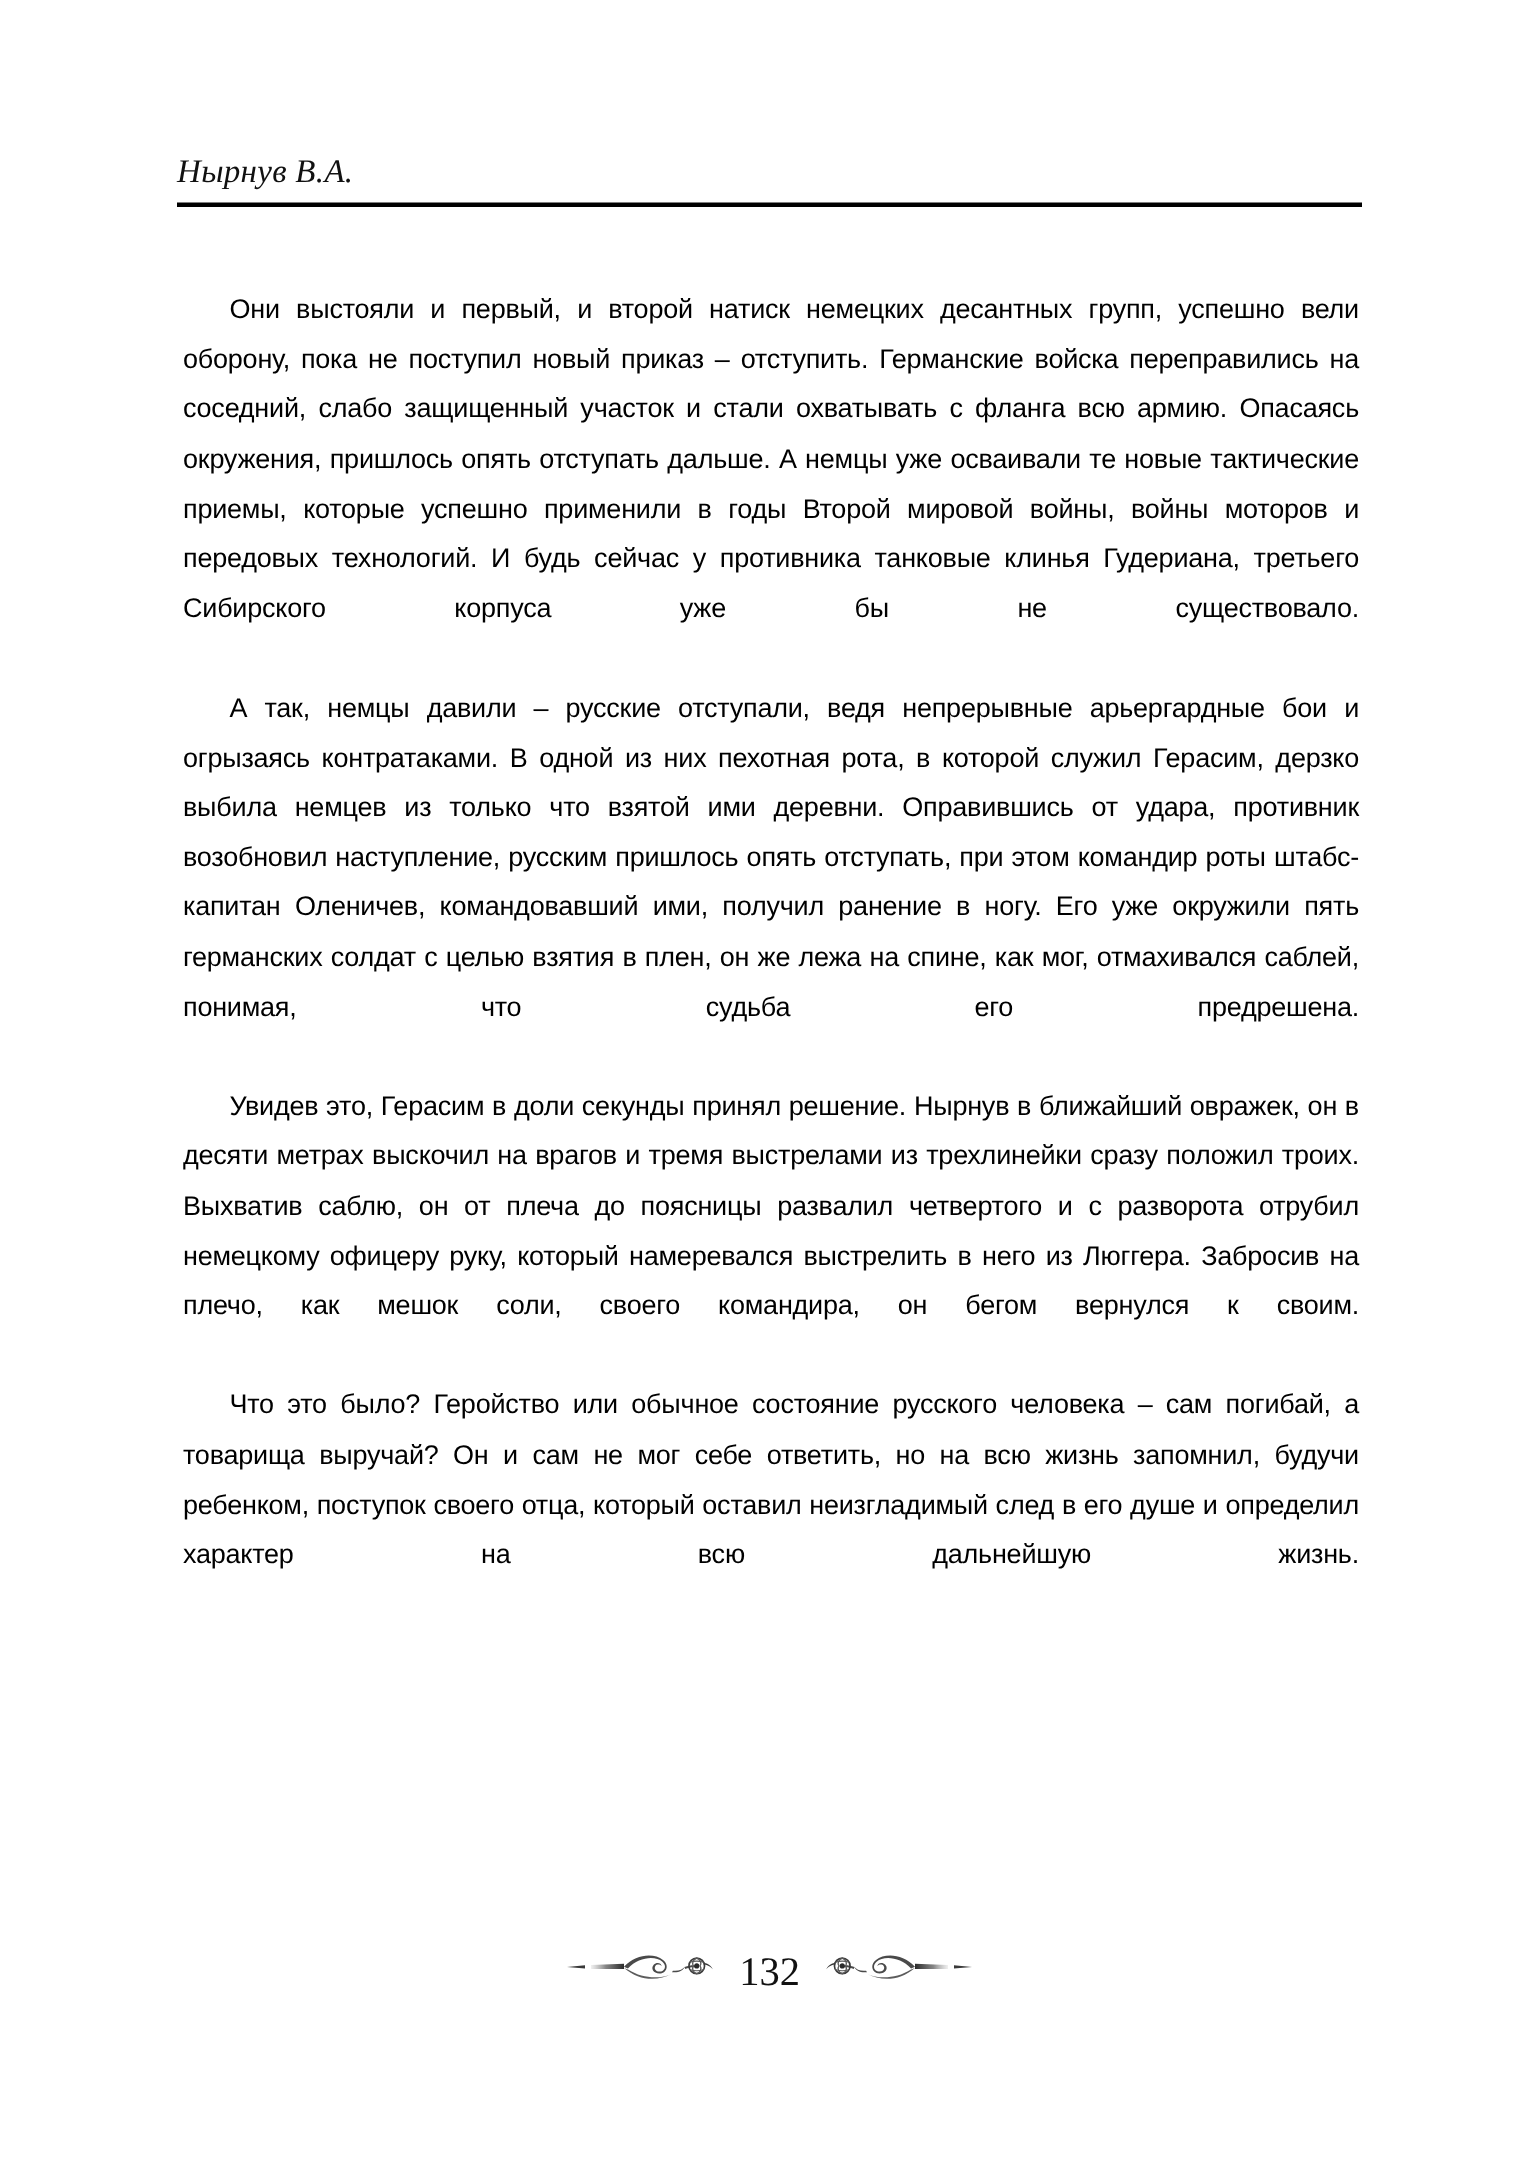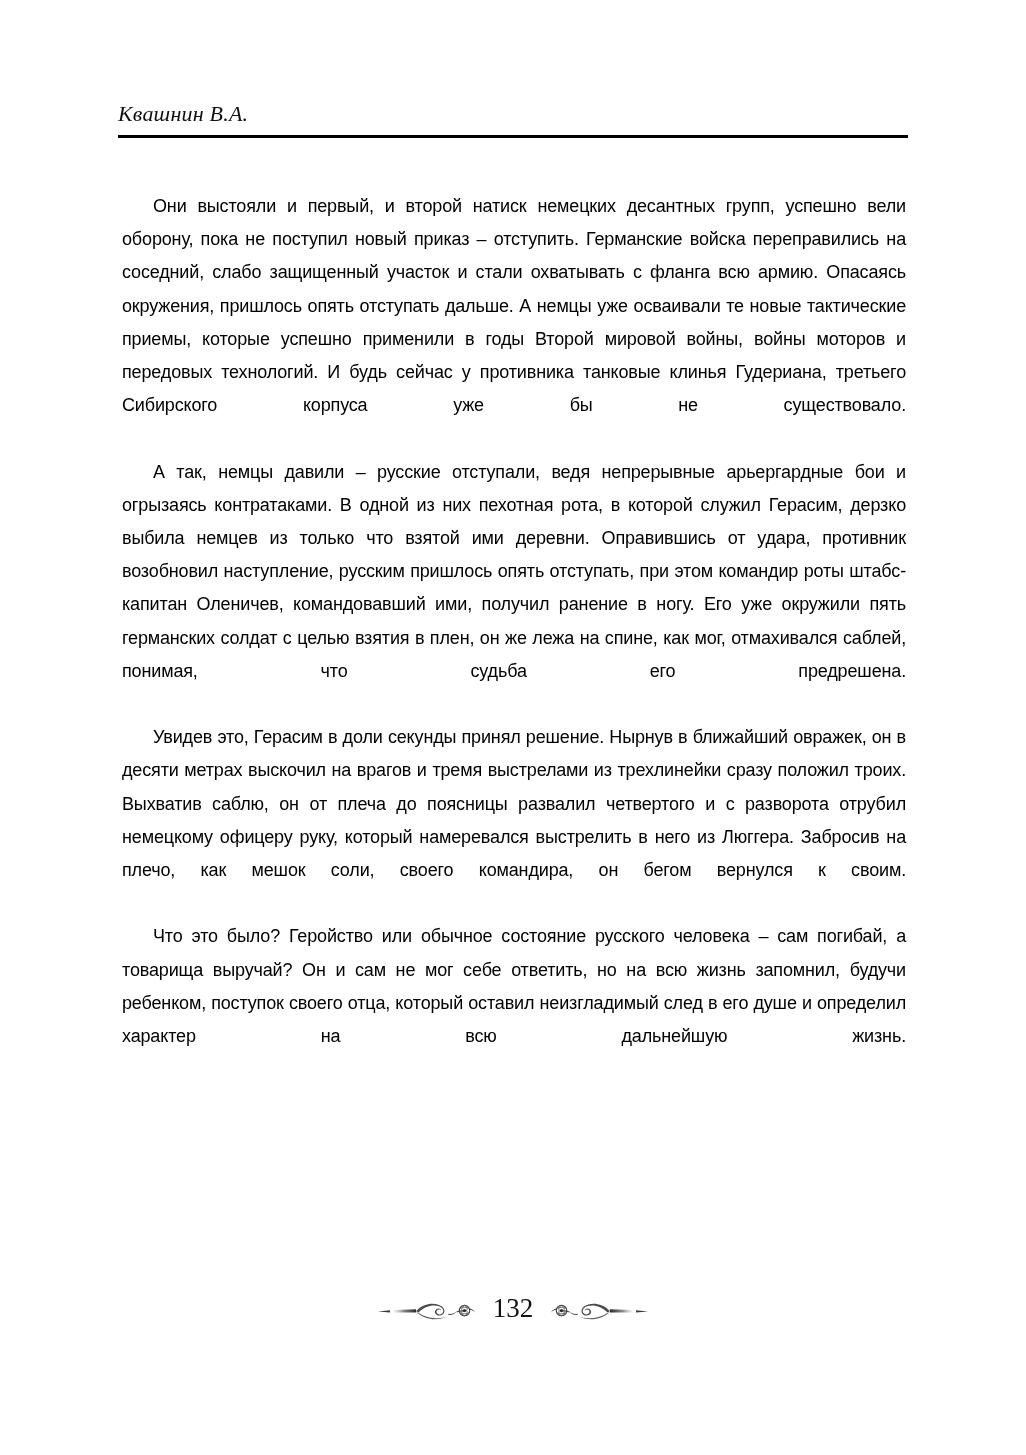--- a/index.html
+++ b/index.html
@@ -76,20 +76,21 @@
     width: 100%;
   }
 
   
   .folio {
     position: absolute;
     left: 0;
     right: 0;
     top: 1294px;
     display: flex;
+    align-items: center;
     justify-content: center;
     gap: 16px;
   }
   .folio-orn {
     display: block;
     flex: 0 0 auto;
   }
   .folio-number {
     font-family: "Liberation Serif", "DejaVu Serif", serif;
     font-size: 27px;
@@ -102,21 +103,21 @@
   .orn-right {
     transform: scaleX(-1);
   }
 </style>
 </head>
 <body>
 
 <div class="page">
 
   <div class="running-head">
-    <div class="running-head-text">Квашнин В.А.</div>
+    <div class="running-head-text">Нырнув В.А.</div>
     <div class="head-rule"></div>
   </div>
 
   <div class="text-column">
     <p class="para">Они выстояли и первый, и второй натиск немецких десантных групп, успешно вели оборону, пока не поступил новый приказ – отступить. Германские  войска  переправились  на соседний, слабо защищенный участок и стали  охватывать с фланга всю армию. Опасаясь окружения, пришлось опять отступать дальше.  А немцы уже осваивали те новые тактические приемы, которые успешно  применили в годы  Второй  мировой войны, войны моторов и передовых технологий. И будь сейчас у противника танковые клинья Гудериана,  третьего Сибирского корпуса уже бы не существовало.</p>
     <p class="para">А так,  немцы давили – русские отступали, ведя непрерывные арьергардные бои и огрызаясь контратаками. В одной из них  пехотная рота, в которой служил Герасим,  дерзко выбила немцев из только что взятой ими деревни. Оправившись от удара, противник  возобновил наступление,  русским пришлось опять отступать, при этом командир роты штабс-капитан Оленичев, командовавший  ими, получил ранение в ногу. Его уже окружили пять германских солдат с целью взятия в плен, он же лежа на спине, как мог, отмахивался саблей, понимая, что судьба его предрешена.</p>
     <p class="para">Увидев  это, Герасим в доли секунды принял решение. Нырнув в ближайший овражек, он в десяти метрах выскочил на врагов и тремя выстрелами из трехлинейки сразу положил троих. Выхватив саблю, он от плеча до поясницы развалил четвертого и с разворота отрубил немецкому офицеру руку, который намеревался выстрелить в него из Люггера. Забросив на плечо, как  мешок соли, своего командира, он бегом вернулся к своим.</p>
     <p class="para">Что это было? Геройство или обычное состояние русского человека – сам погибай, а товарища выручай? Он и сам не мог себе ответить, но на всю жизнь запомнил, будучи ребенком,  поступок своего отца, который оставил неизгладимый след в его душе и определил  характер на всю  дальнейшую жизнь.</p>
   </div>
 

